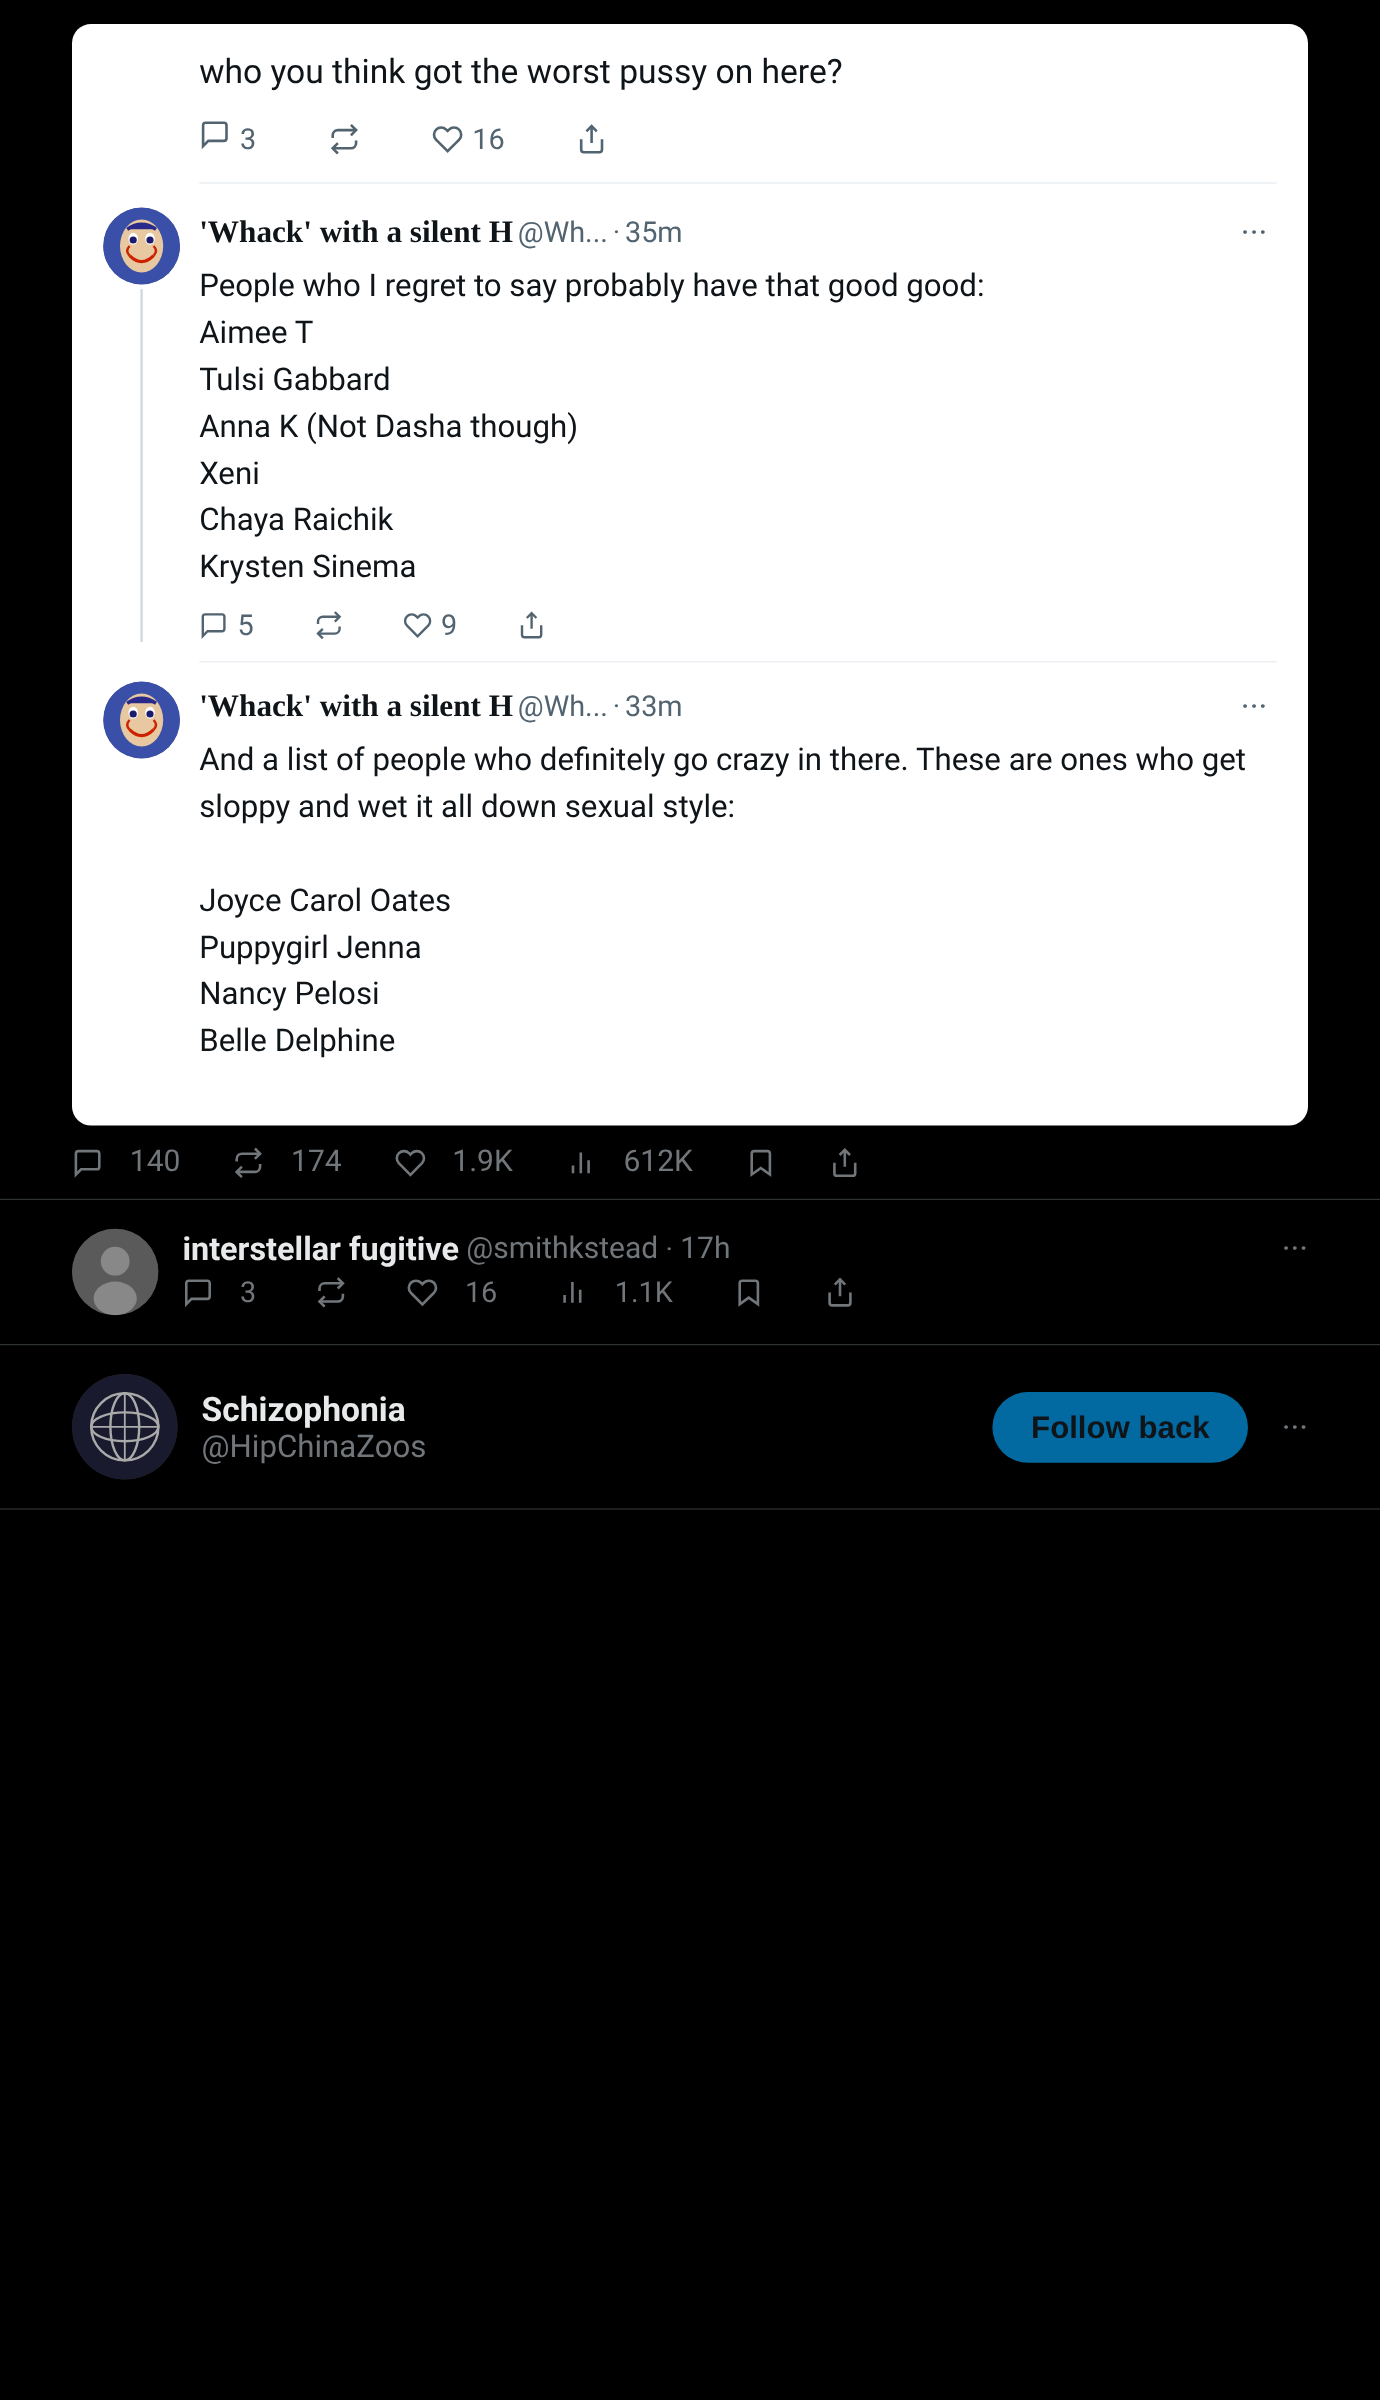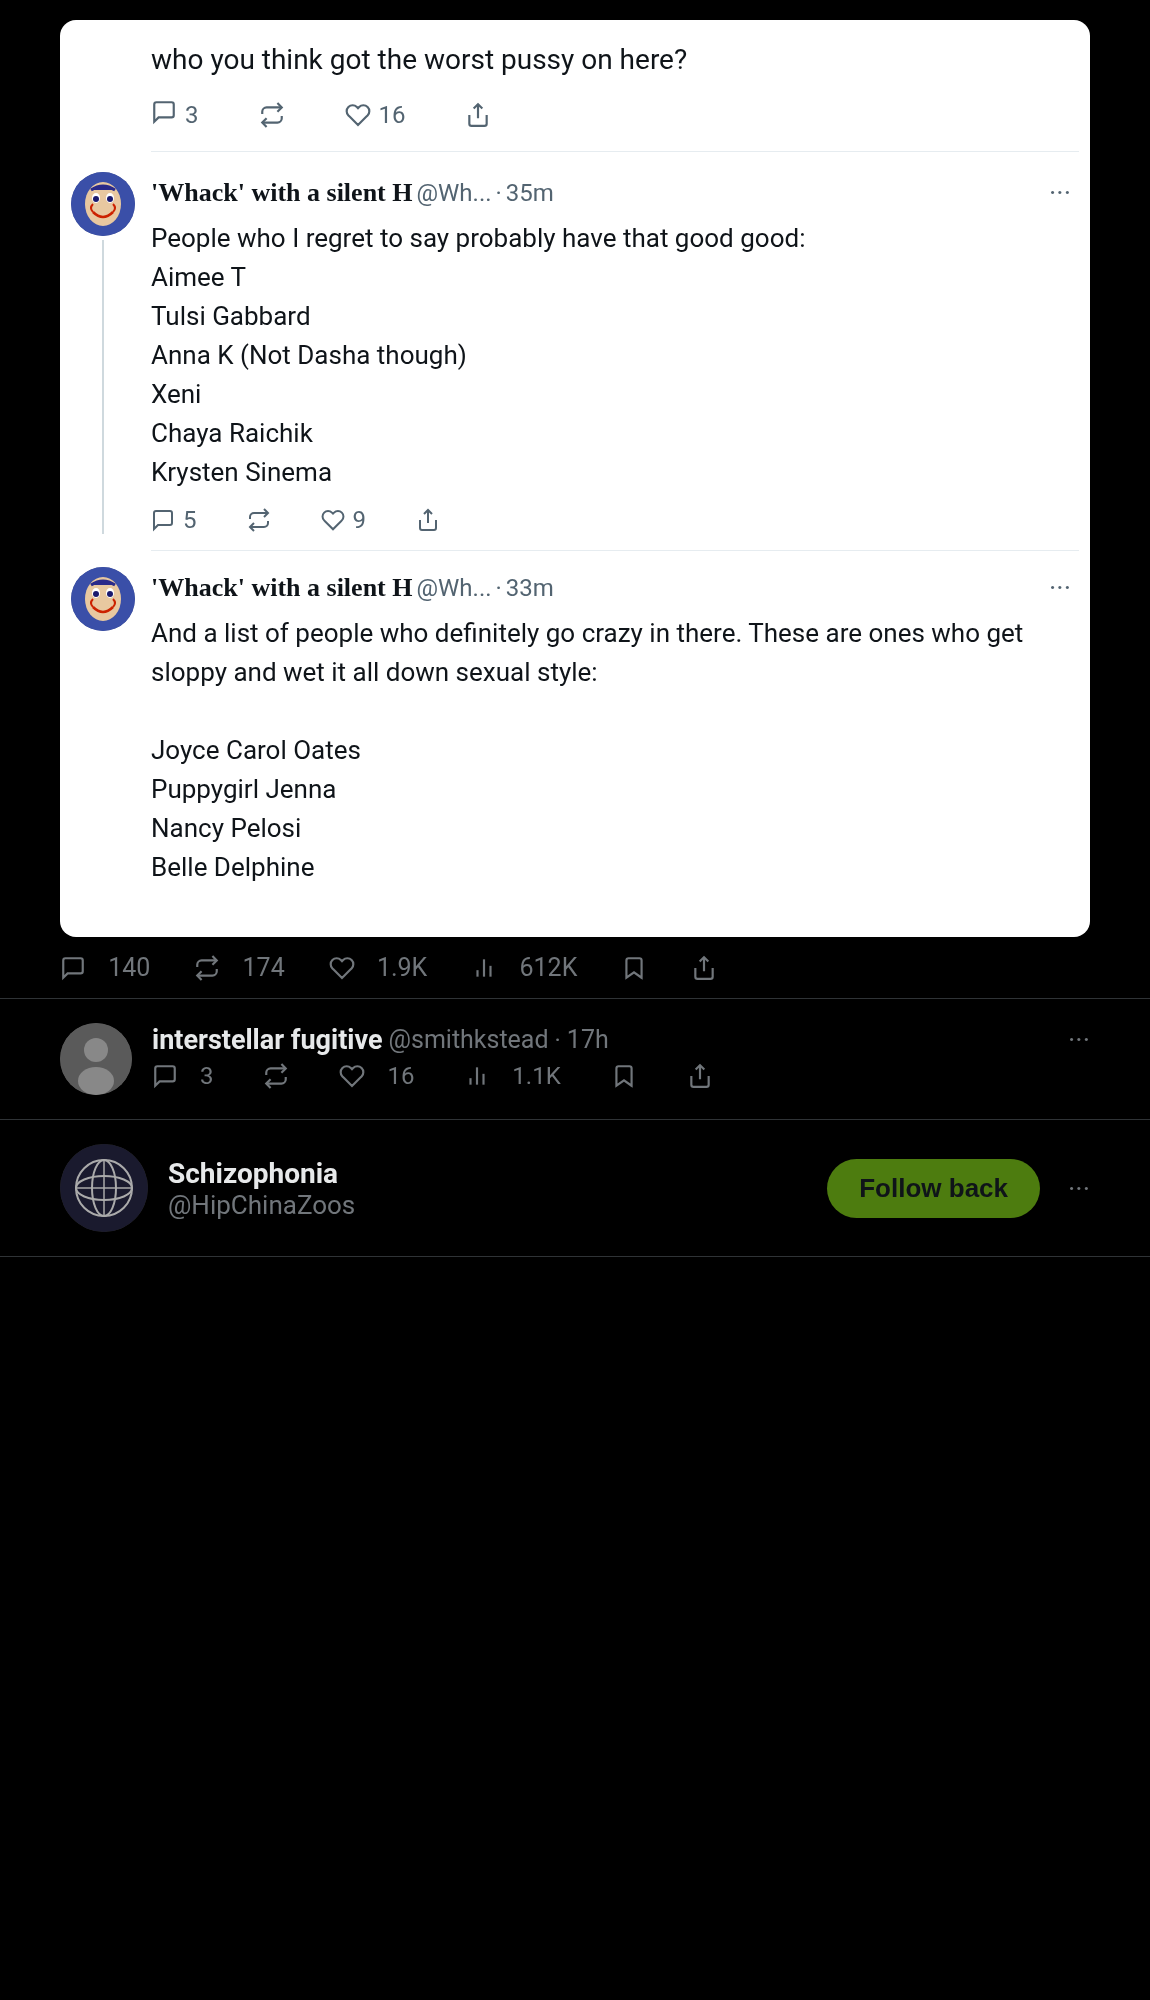--- a/index.html
+++ b/index.html
@@ -16,21 +16,21 @@
       display: flex;
       flex-direction: column;
       width: 100%;
     }
 
     
     .thread-card {
       background: #fff;
       border-radius: 16px;
       margin: 0 60px 0 60px;
-      padding: 20px 11px;
+      padding: 20px 26px;
       color: #0f1419;
       position: relative;
     }
 
     
     .partial-tweet {
       padding: 0 0 16px 0;
     }
 
     .partial-tweet-text {
@@ -257,21 +257,21 @@
       color: #e7e9ea;
       display: block;
     }
 
     .follow-handle {
       font-size: 26px;
       color: #71767b;
     }
 
     .follow-back-btn {
-      background: #4d7c0f;
+      background: #0369a1;
       color: #0f1419;
       border: none;
       border-radius: 50px;
       padding: 14px 32px;
       font-size: 26px;
       font-weight: 700;
       cursor: pointer;
       flex-shrink: 0;
     }
 

